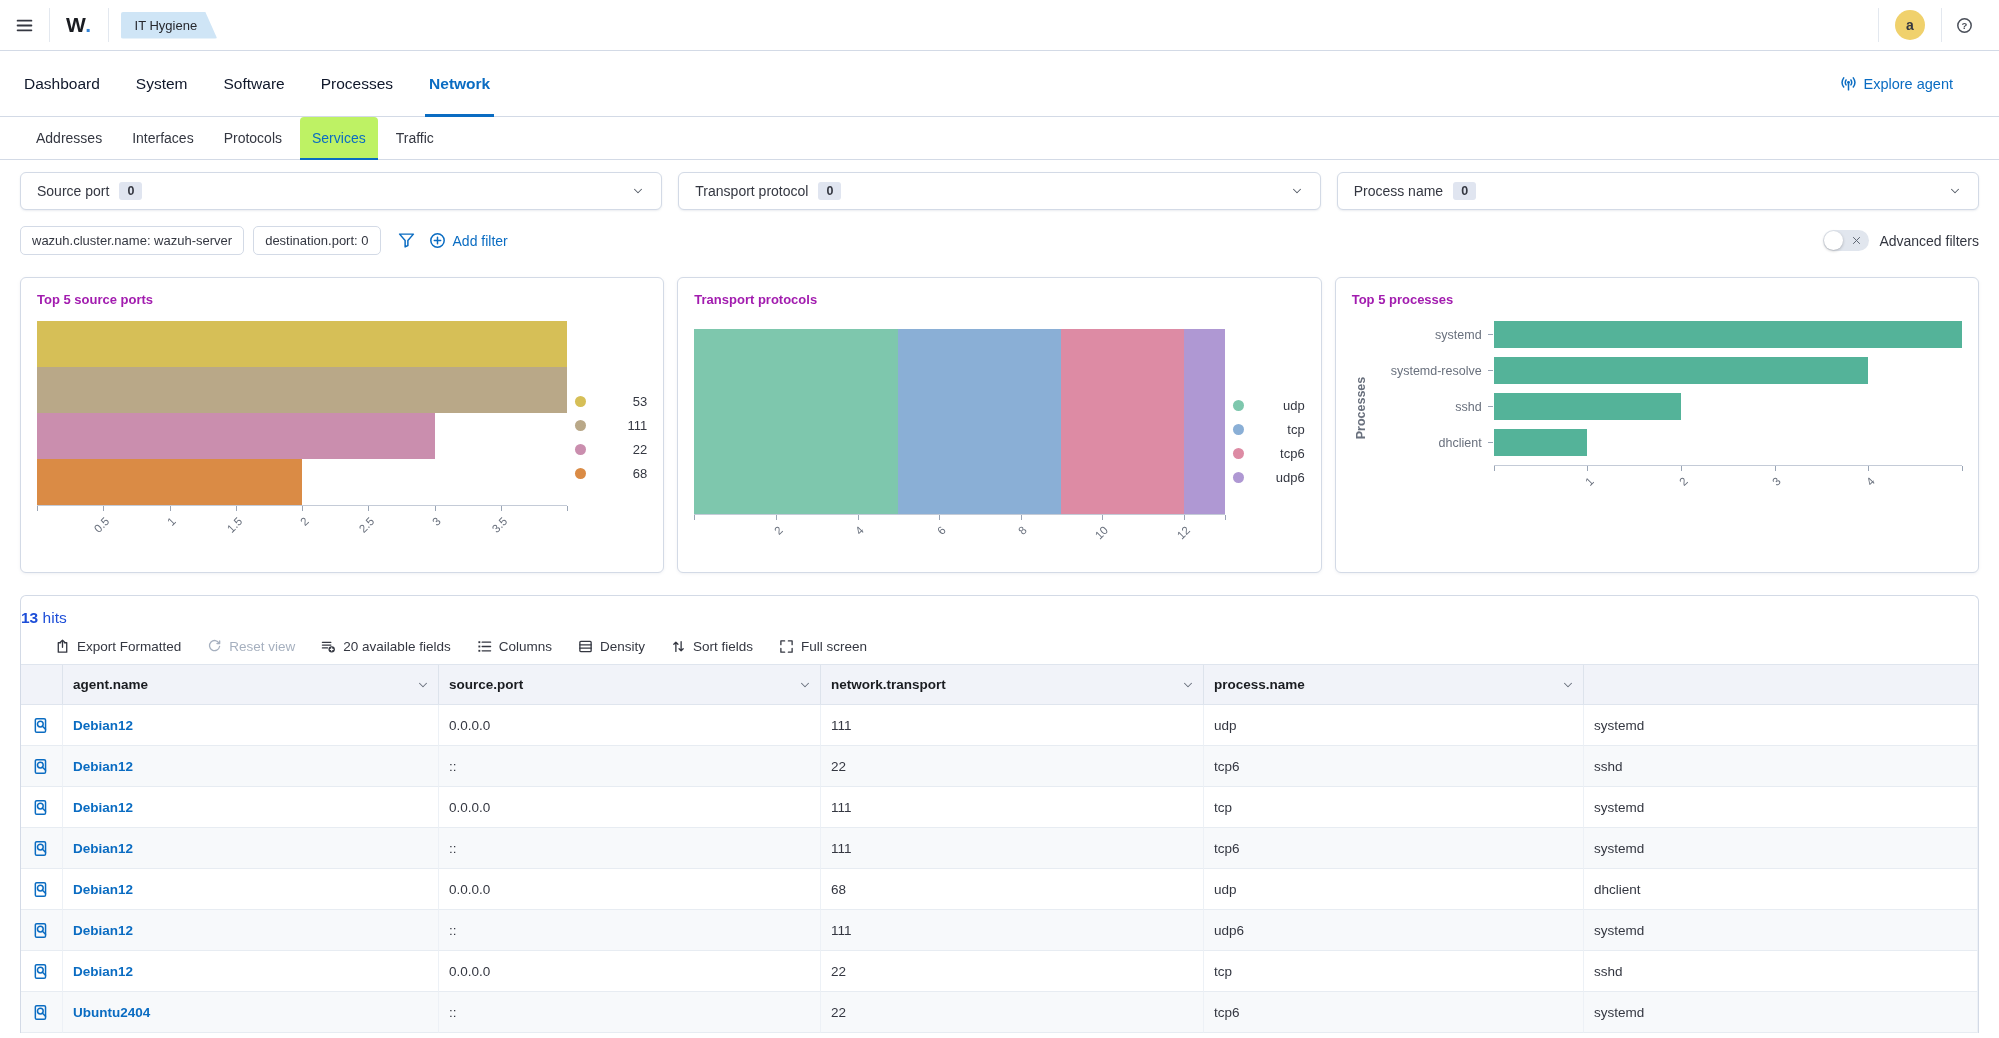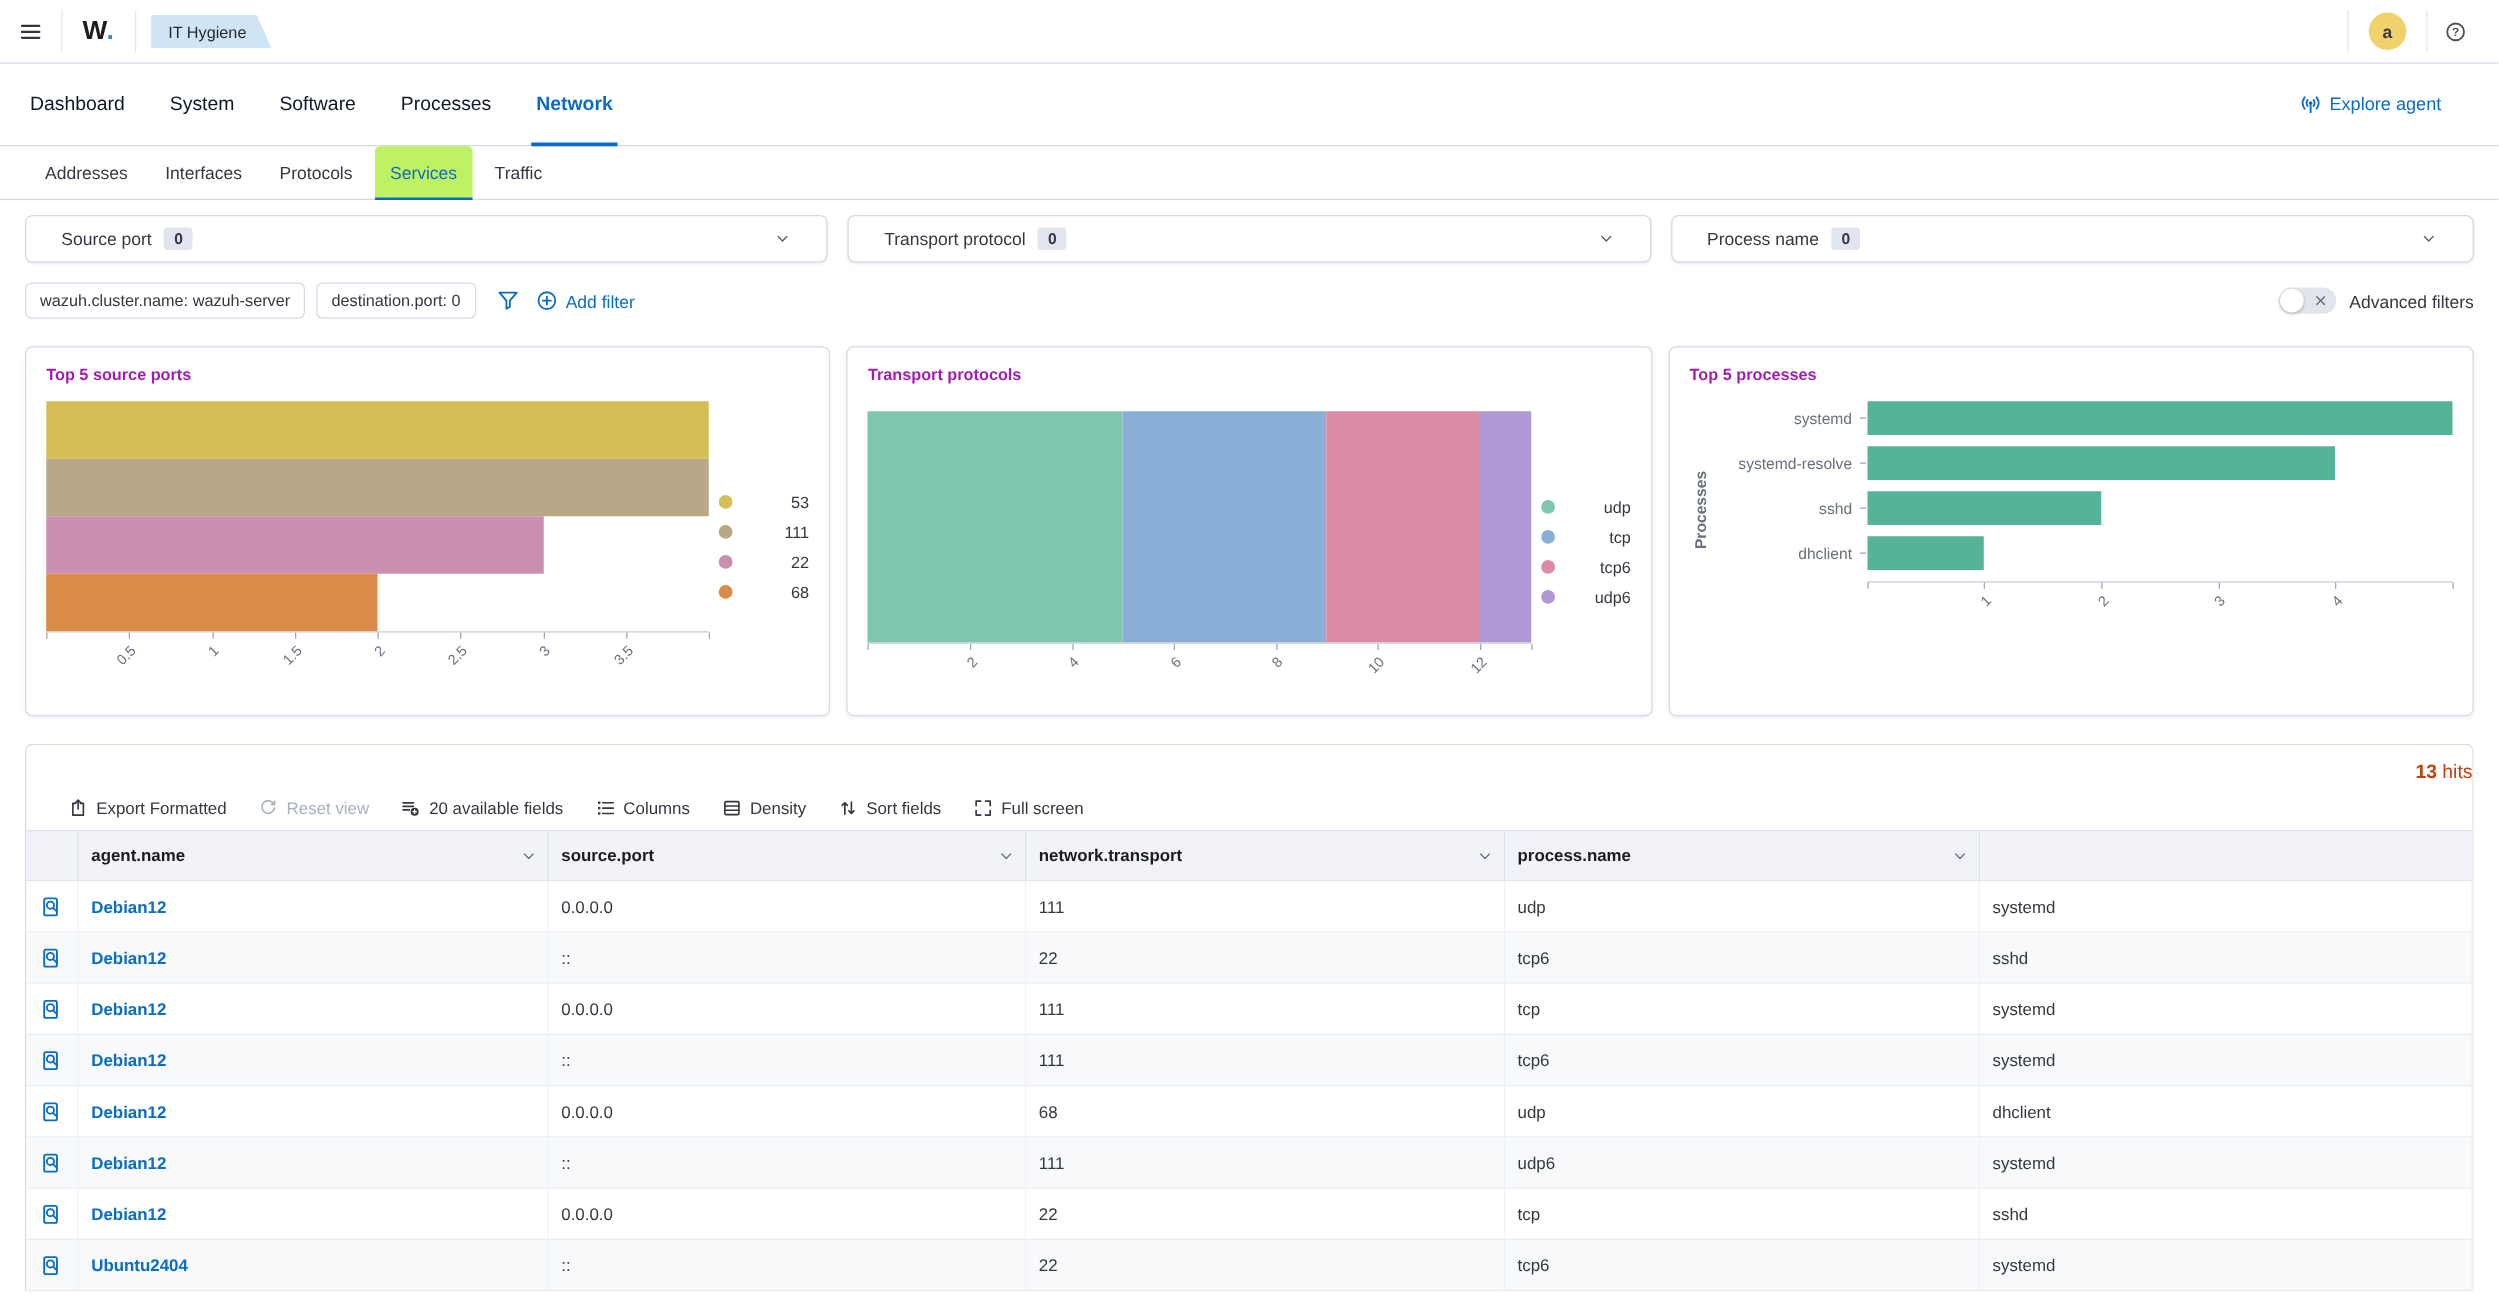--- a/index.html
+++ b/index.html
@@ -29,21 +29,21 @@
 
   
   .subtabsrow { height:43px; display:flex; align-items:stretch; padding:0 24px; border-bottom:1px solid #d3dae6; }
   .subtab { display:flex; align-items:center; font-size:14px; color:#343741; padding:0 12px; margin-right:6px; position:relative; cursor:pointer; }
   .subtab.active { color:#0a6cc2; font-weight:400; background:#bef264; border-radius:4px 4px 0 0; }
   .subtab.active:after { content:""; position:absolute; left:0; right:0; bottom:-1px; height:2px; background:#0a6cc2; }
 
   
   .dropdowns { display:flex; gap:16px; margin:12px 20px 0; }
   .dropdown { flex:1; height:38px; border:1px solid #d3dae6; border-radius:6px; background:#fff;
-    box-shadow:0 1px 2px rgba(152,162,179,.2); display:flex; align-items:center; padding:0 28px; cursor:pointer; }
+    box-shadow:0 1px 2px rgba(152,162,179,.2); display:flex; align-items:center; padding:0 16px; cursor:pointer; }
   .dropdown .dd-label { font-size:14px; color:#343741; }
   .count-badge { background:#e0e5f0; border-radius:3px; font-size:12.5px; font-weight:700; padding:2px 8px; margin-left:10px; color:#343741; }
   .dropdown .spacer { flex:1; }
   .dropdown .icon { color:#565d68; }
 
   
   .pillsrow { display:flex; align-items:center; margin:16px 20px 0; }
   .pill { border:1px solid #d3dae6; border-radius:5px; background:#fff; font-size:13px; color:#343741;
     padding:6px 11px; margin-right:9px; cursor:pointer; white-space:nowrap; }
   .funnel-btn { color:#0a6cc2; margin:0 14px 0 8px; display:flex; cursor:pointer; }
@@ -79,21 +79,21 @@
     font-size:12.5px; font-weight:700; color:#69707d; }
   .hrows { }
   .hrow { display:flex; align-items:center; height:27px; margin-bottom:9px; }
   .hrow .cat { width:118px; text-align:right; font-size:12.5px; color:#69707d; padding-right:6px; white-space:nowrap; }
   .hrow .ytick { width:5px; height:1px; background:#9aa5b5; margin-right:1px; flex:none; }
   .hrow .hbar { height:27px; }
   .axis-indent { margin-left:124px; }
 
   
   .tablepanel { margin:22px 20px 0; border:1px solid #d3dae6; border-radius:6px 6px 0 0; border-bottom:none; background:#fff; }
-  .hitsrow { text-align:right; padding:13px 0 6px; font-size:15.5px; color:#c2410c; }
+  .hitsrow { text-align:left; padding:13px 0 6px; font-size:15.5px; color:#1d4ed8; }
   .hitsrow b { font-weight:700; }
   .toolbar { display:flex; align-items:center; gap:26px; padding:6px 16px 10px 34px; }
   .toolbtn { display:flex; align-items:center; gap:7px; font-size:13.5px; color:#343741; cursor:pointer; }
   .toolbtn.disabled { color:#a6b0bf; cursor:default; }
   .grid { display:grid; grid-template-columns:42px 376px 382px 383px 380px 1fr; }
   .ghead { background:#f1f3f9; border-top:1px solid #dfe5ee; border-bottom:1px solid #dfe5ee; }
   .ghead .gcell { height:39px; display:flex; align-items:center; font-size:13.5px; font-weight:700; color:#1a1c21;
     padding:0 8px 0 10px; border-right:1px solid #dde3ec; cursor:pointer; }
   .ghead .gcell:last-child, .ghead .gcell.iconcol { border-right:1px solid #dde3ec; }
   .ghead .gcell .hspacer { flex:1; }

